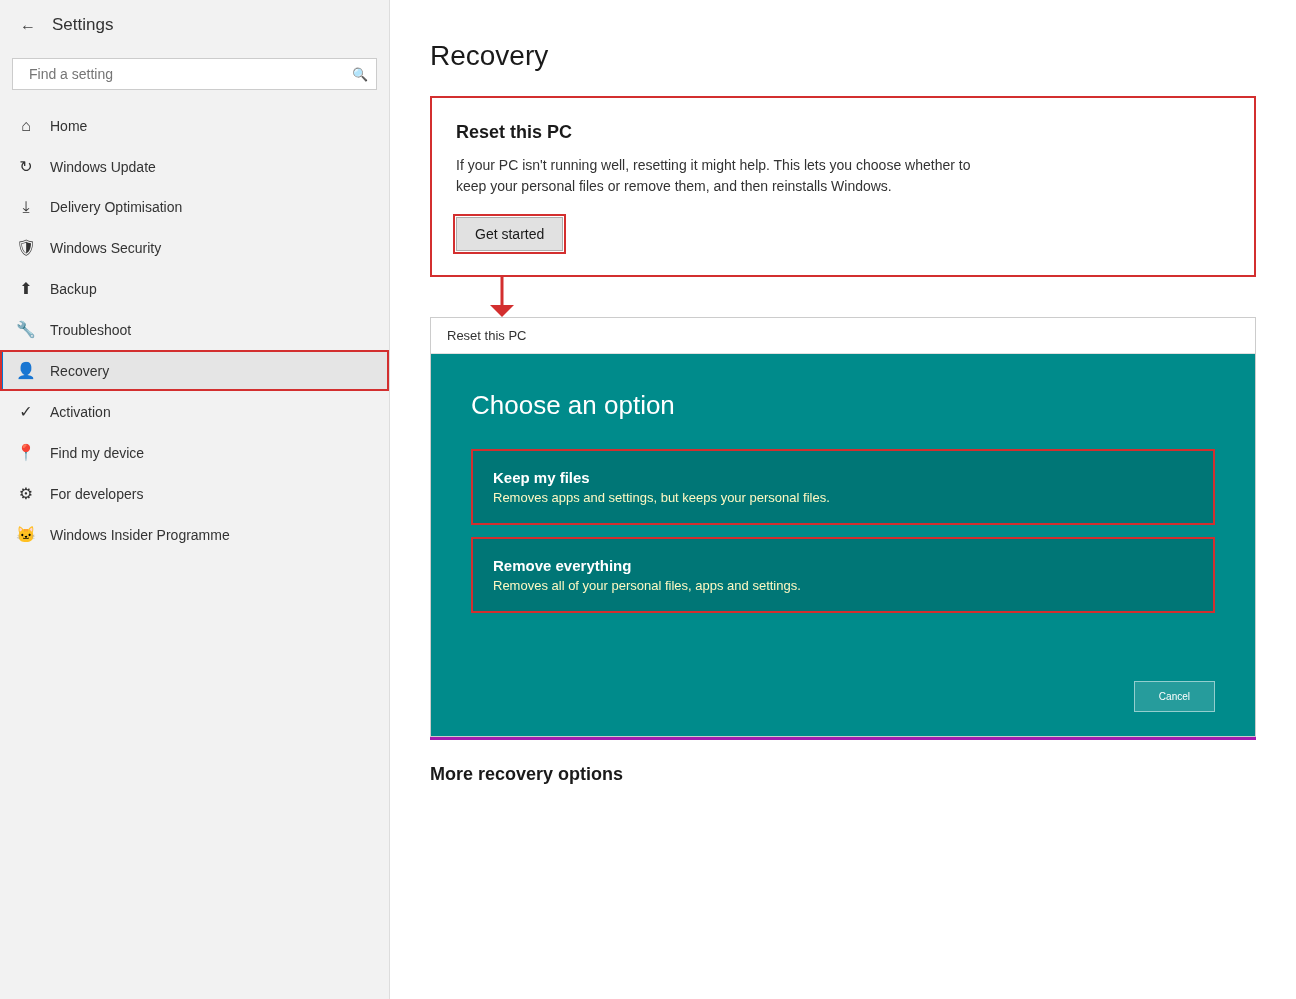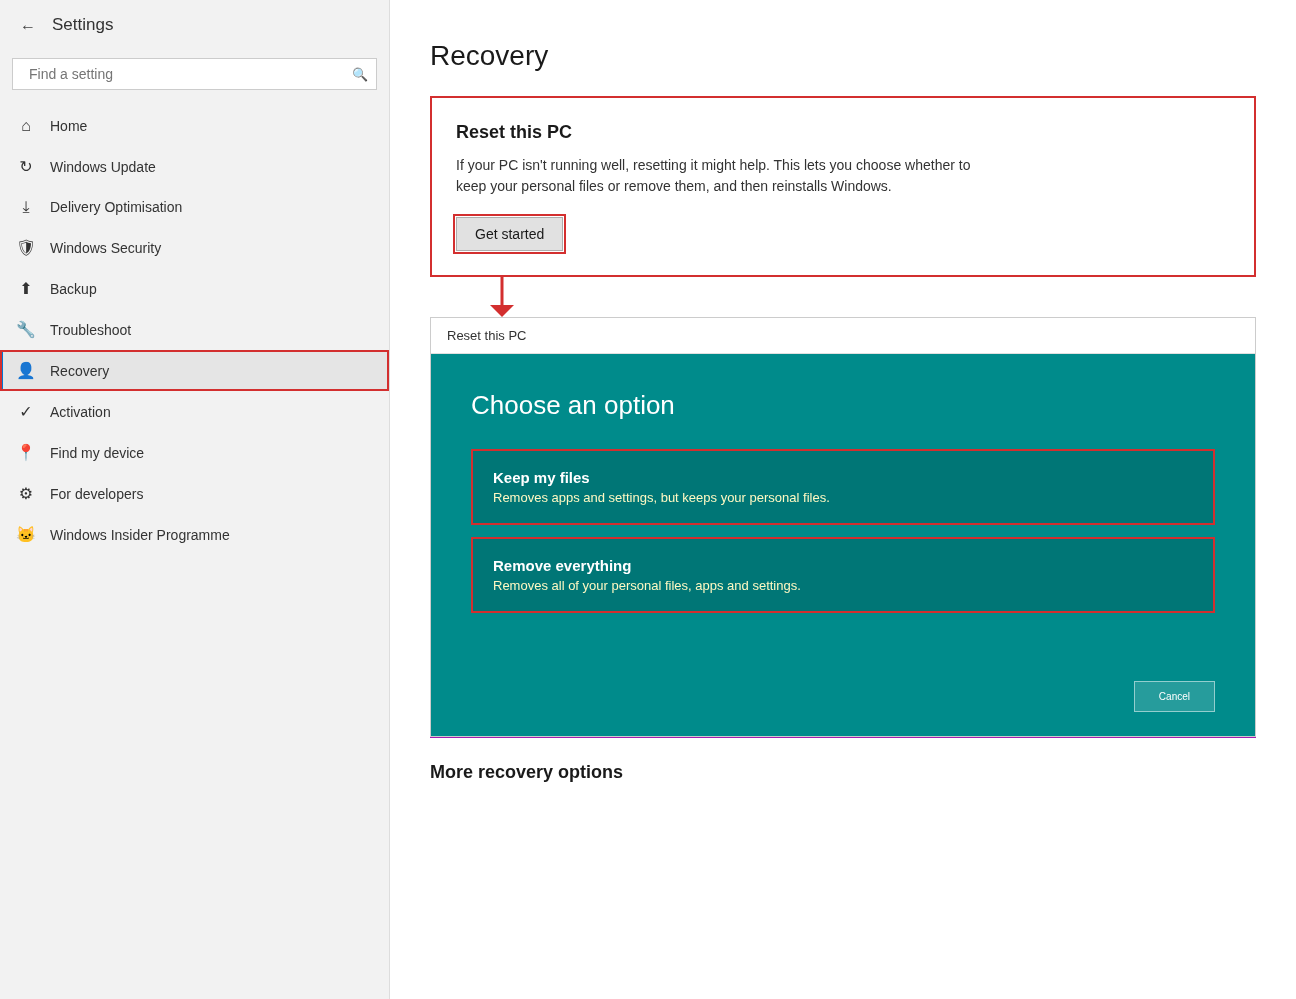--- a/index.html
+++ b/index.html
@@ -224,21 +224,21 @@
       border: 1px solid rgba(255,255,255,0.5);
       color: #fff;
       padding: 9px 24px;
       font-size: 10px;
       cursor: pointer;
     }
 
     
     .more-options {
       padding-top: 24px;
-      border-top: 1px solid #a21caf;
+      border-top: 3px solid #a21caf;
       margin-top: 0;
     }
 
     .more-options-title {
       font-size: 18px;
       font-weight: 600;
       color: #1a1a1a;
       margin-bottom: 8px;
     }
 

